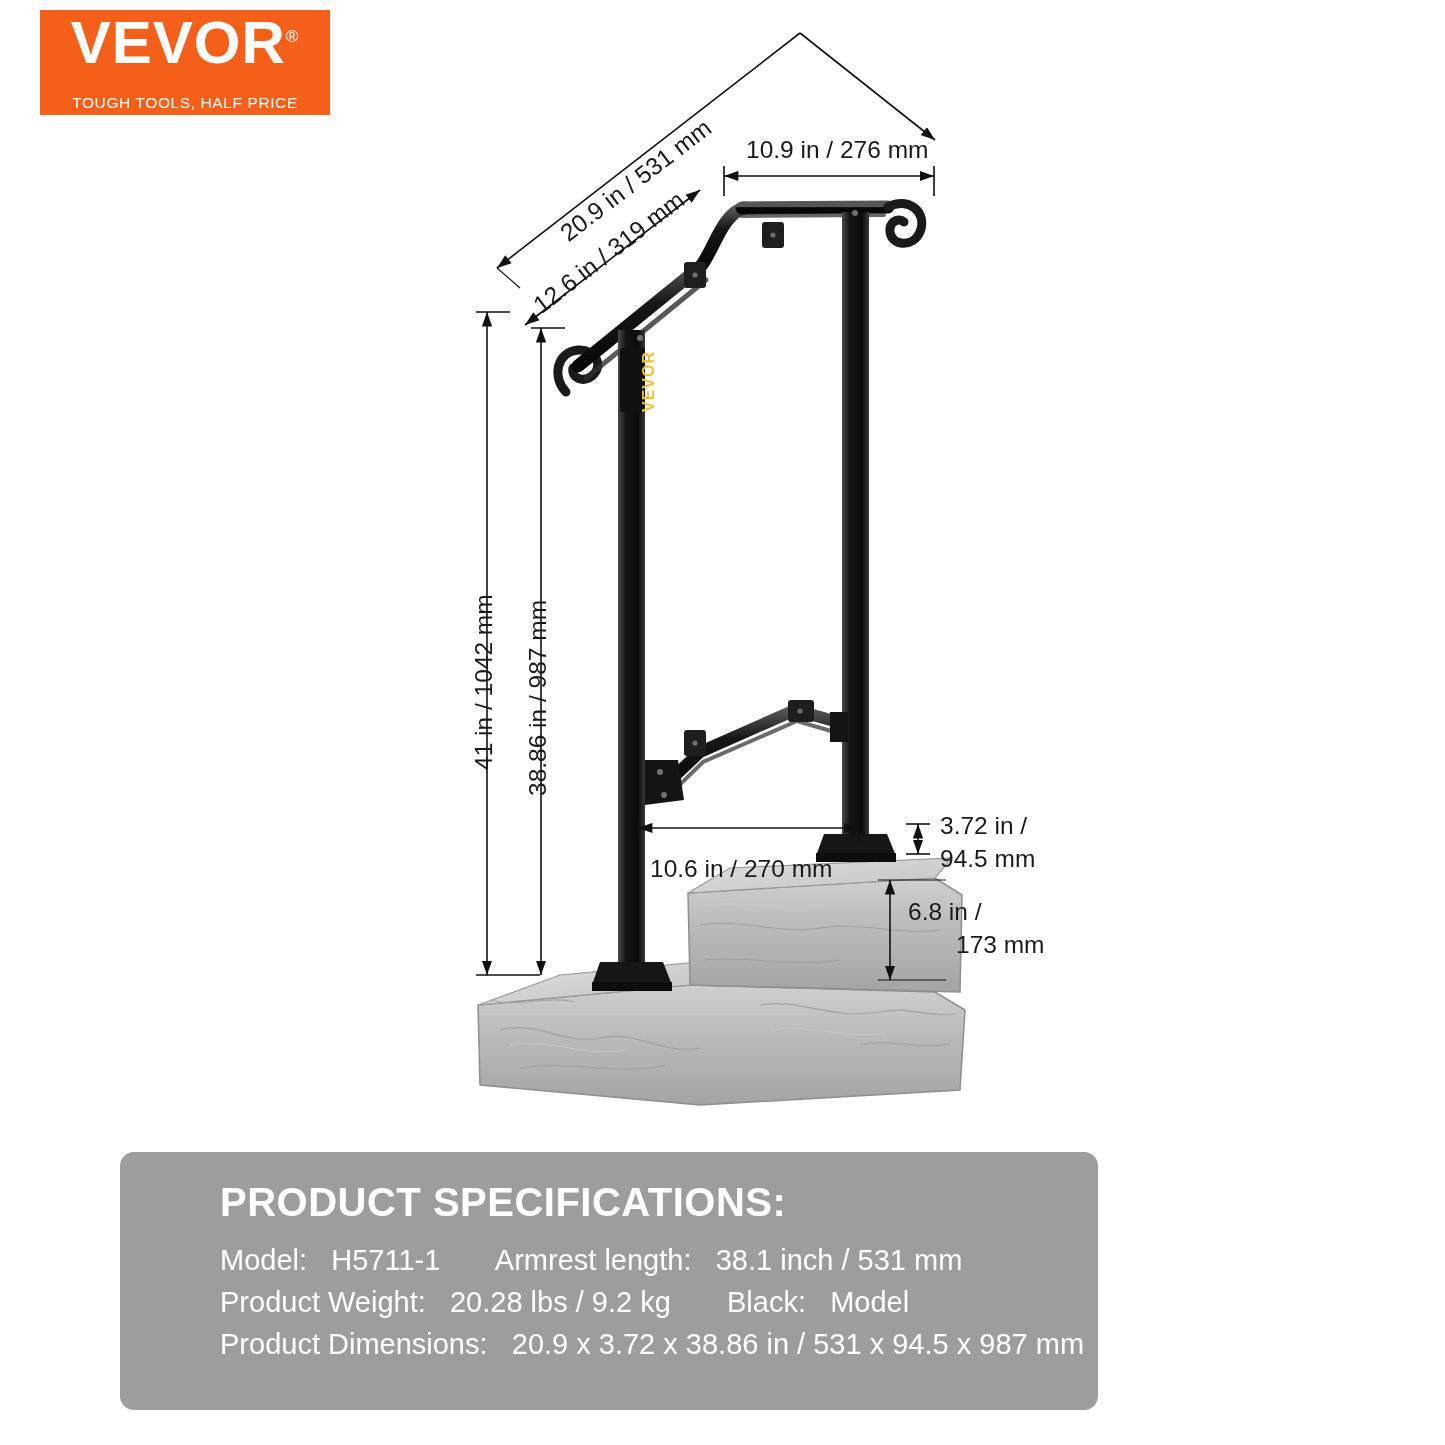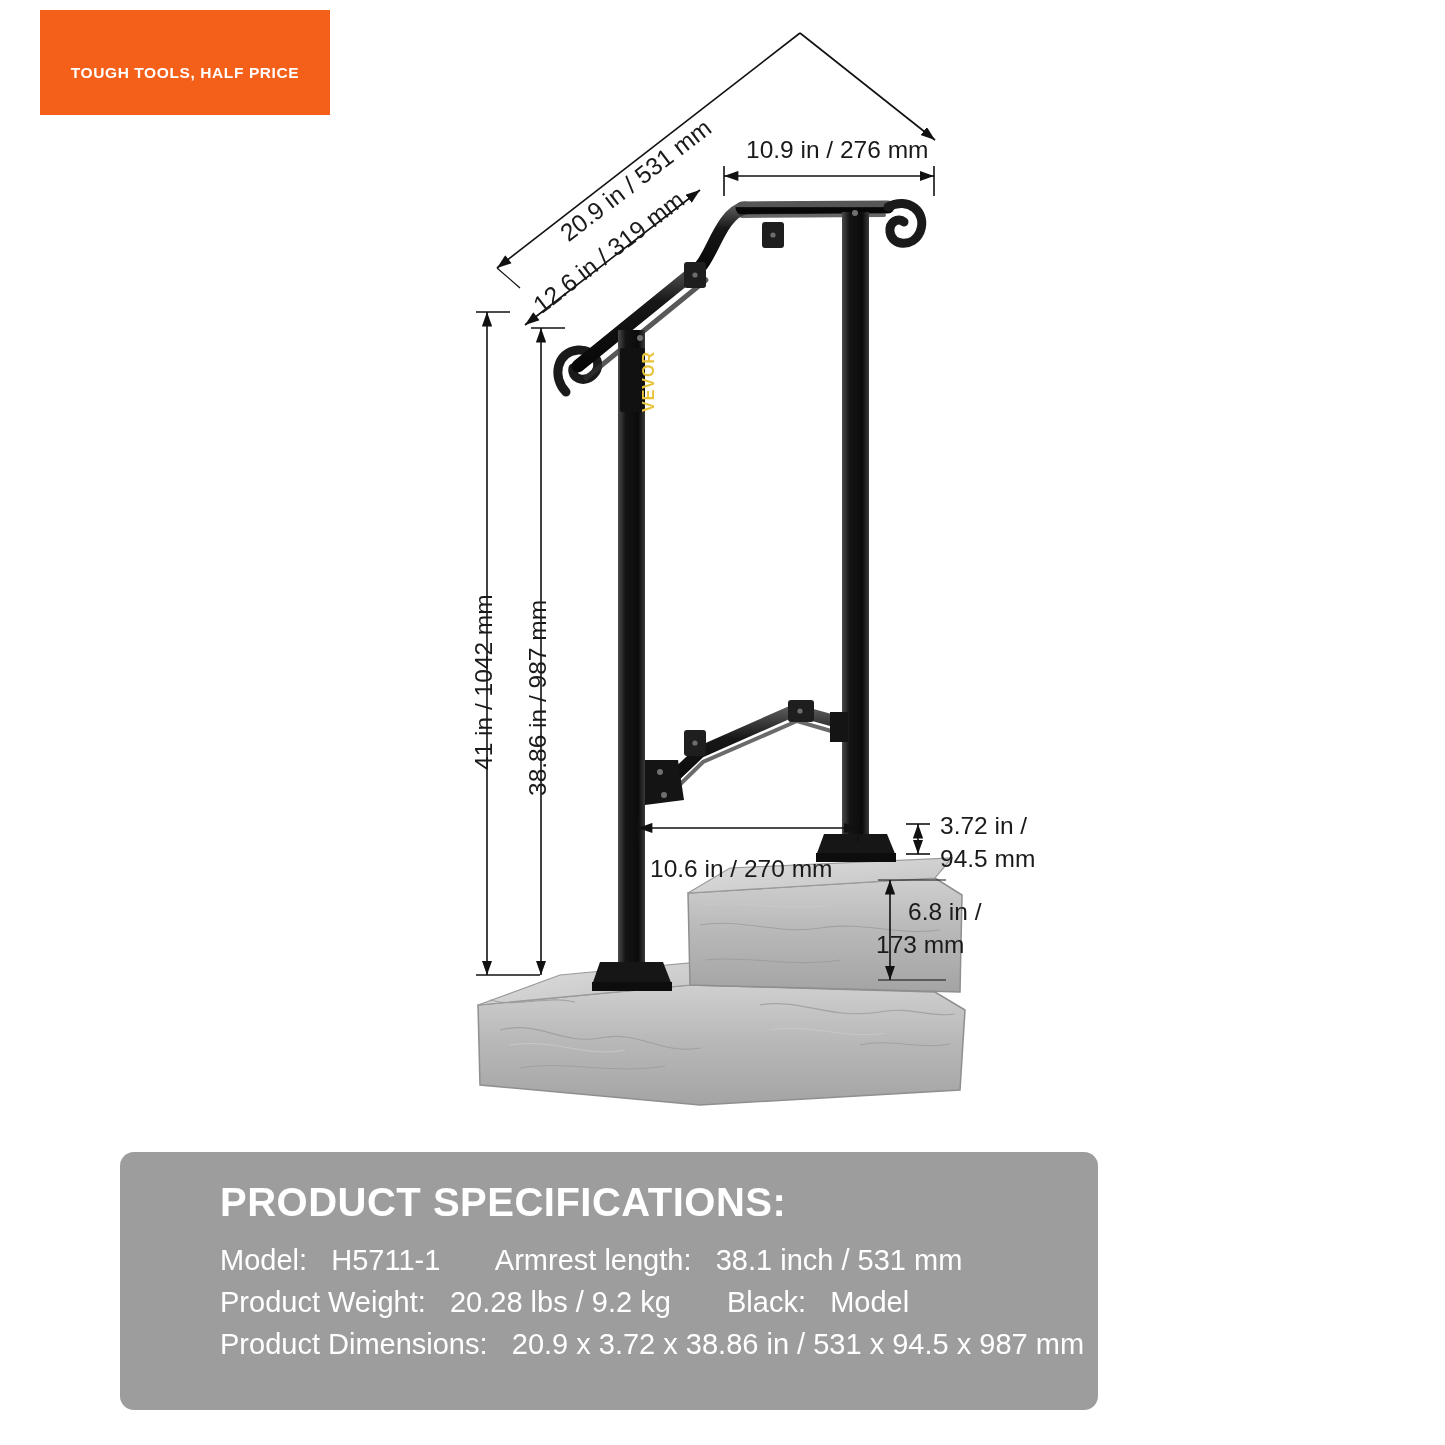--- a/index.html
+++ b/index.html
@@ -37,21 +37,21 @@
     position: relative;
   }
   #brand-reg {
     font-size: 17px;
     vertical-align: super;
     font-weight: normal;
   }
   #brand-tagline {
     color: #ffffff;
     font-size: 15.5px;
-    font-weight: bold;
+    font-weight: normal;
     letter-spacing: 0.6px;
     margin-top: 21px;
   }
 
   
   #diagram {
     position: absolute;
     left: 0;
     top: 0;
     width: 1445px;
@@ -92,20 +92,23 @@
     font-size: 29px;
     line-height: 1.45;
     white-space: nowrap;
   }
   .spec-gap { display: inline-block; width: 40px; }
 </style>
 </head>
 <body>
 
 <div id="brand-logo">
+  <div id="brand-wordmark">
+    <span>VEVOR</span><span id="brand-reg">®</span>
+  </div>
   <div id="brand-tagline">TOUGH TOOLS, HALF PRICE</div>
 </div>
 
 <div id="diagram">
 
   <svg width="1445" height="1140" viewBox="0 0 1445 1140" style="position:absolute;left:0;top:0;">
     <defs>
       <linearGradient id="stoneGrad" x1="0" y1="0" x2="0" y2="1">
         <stop offset="0%" stop-color="#cfcfcf"></stop>
         <stop offset="45%" stop-color="#b9b9b9"></stop>
@@ -269,21 +272,21 @@
   <div class="dim-label" style="left:940px; top:812px;">
     <span>3.72 in /</span>
   </div>
   <div class="dim-label" style="left:940px; top:845px;">
     <span>94.5 mm</span>
   </div>
 
   <div class="dim-label" style="left:908px; top:898px;text-align:right;">
     <span>6.8 in /</span>
   </div>
-  <div class="dim-label" style="left:876px; top:931px;">
+  <div class="dim-label" style="left:956px; top:931px;">
     <span>173 mm</span>
   </div>
 </div>
 
 <div id="spec-panel">
   <div id="spec-title">PRODUCT SPECIFICATIONS:</div>
 
   <div class="spec-row">
     <span>Model:</span>
     <span>&nbsp;</span>

